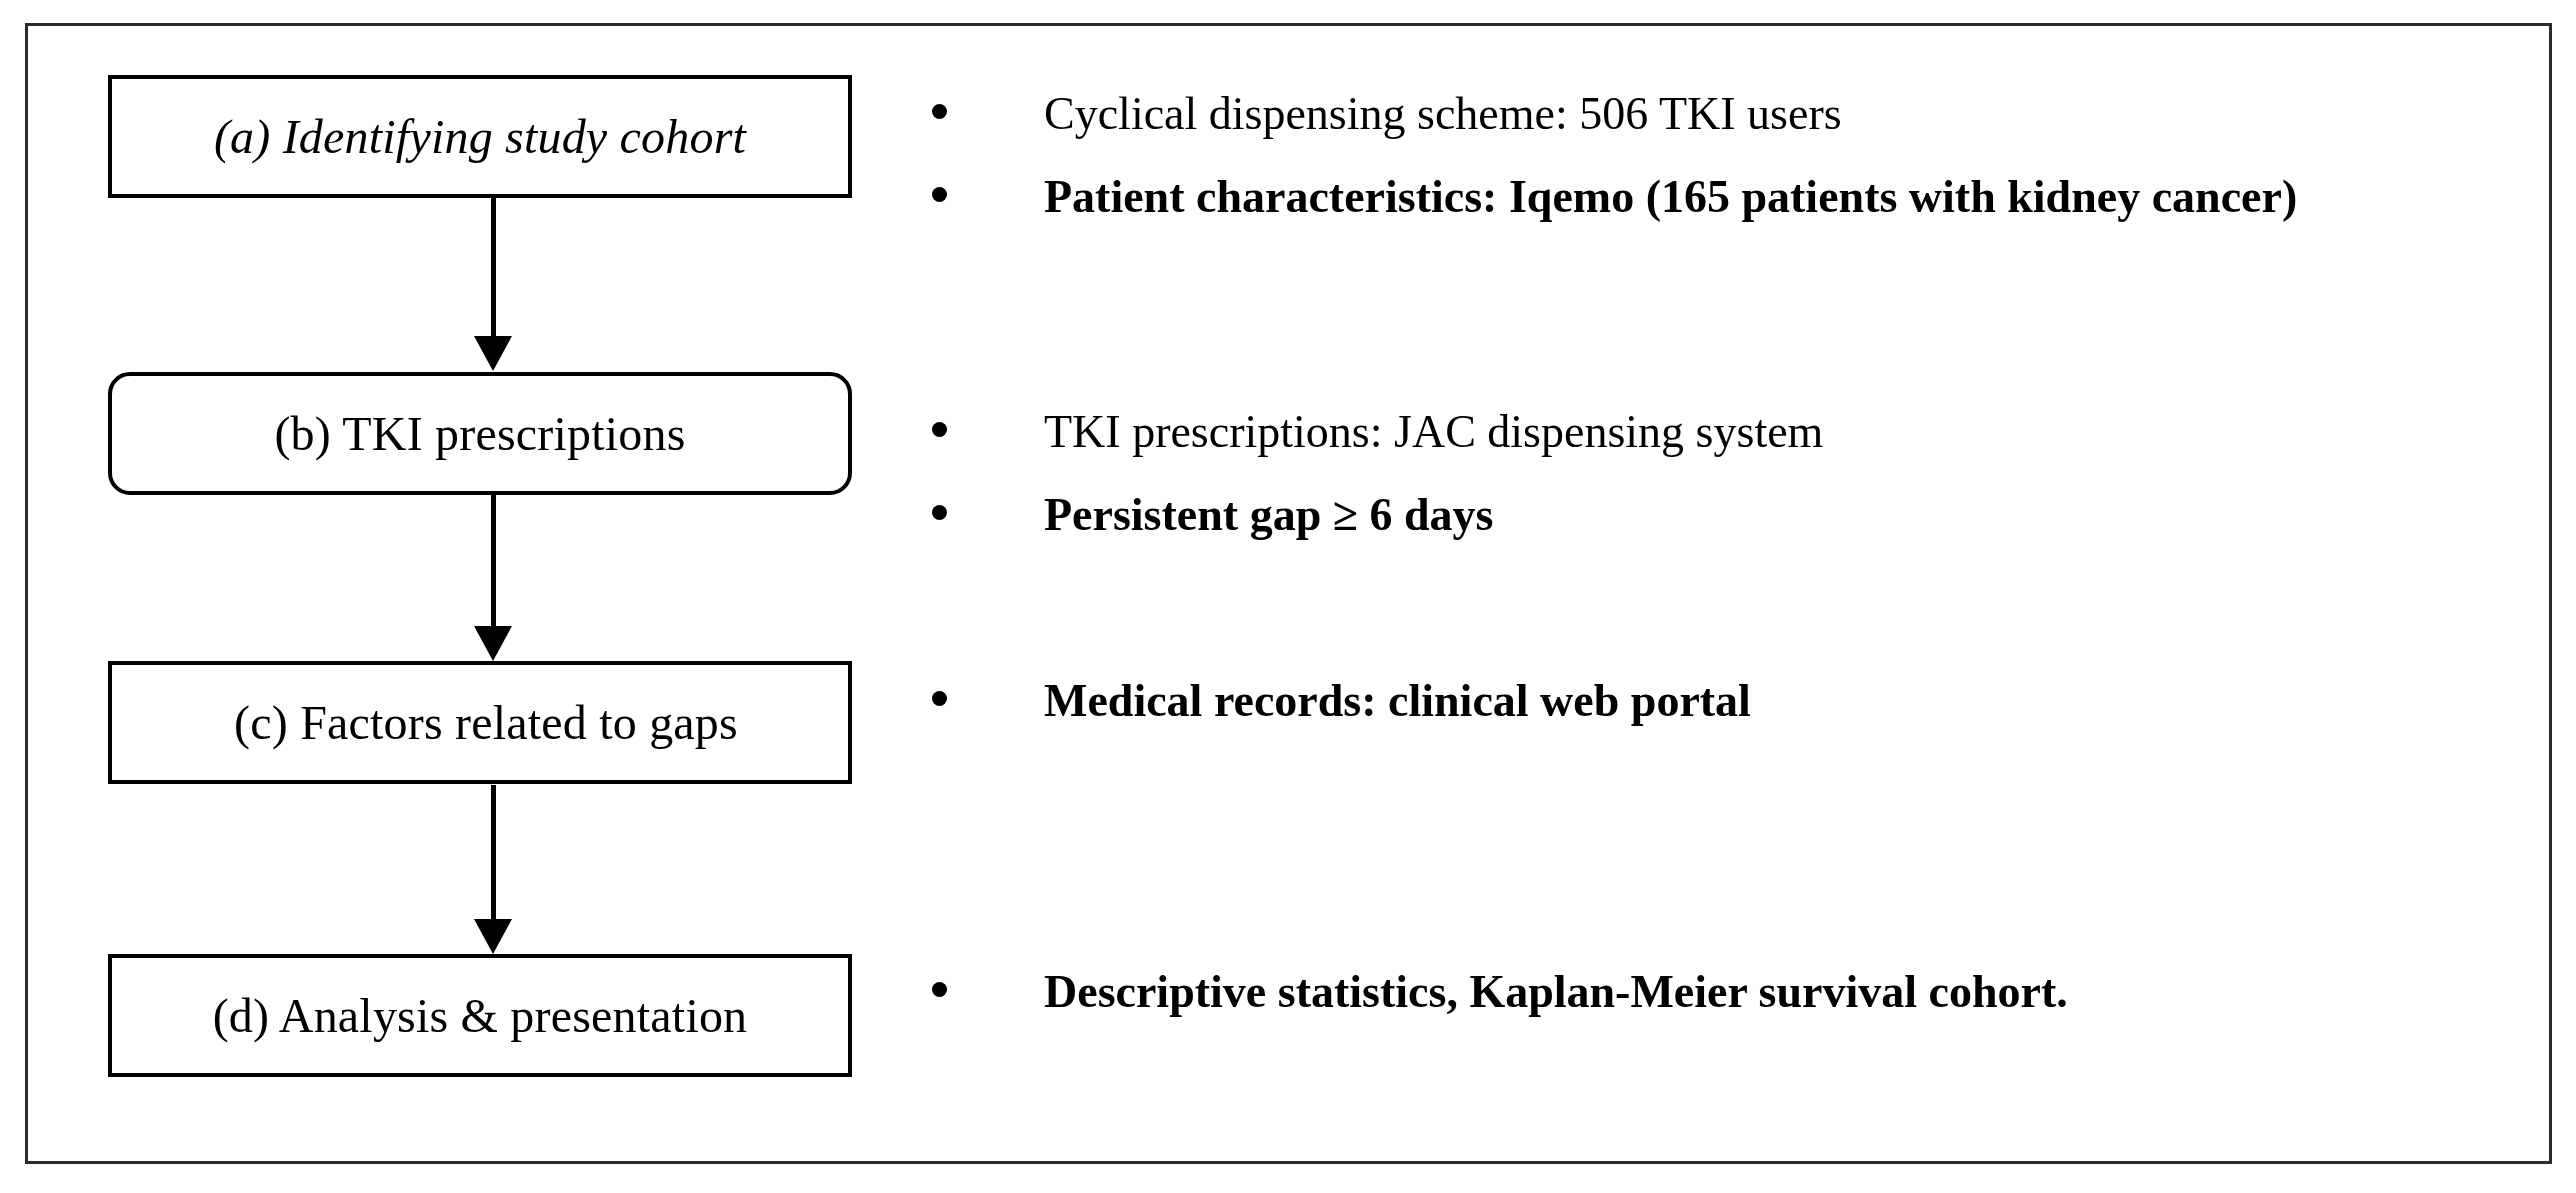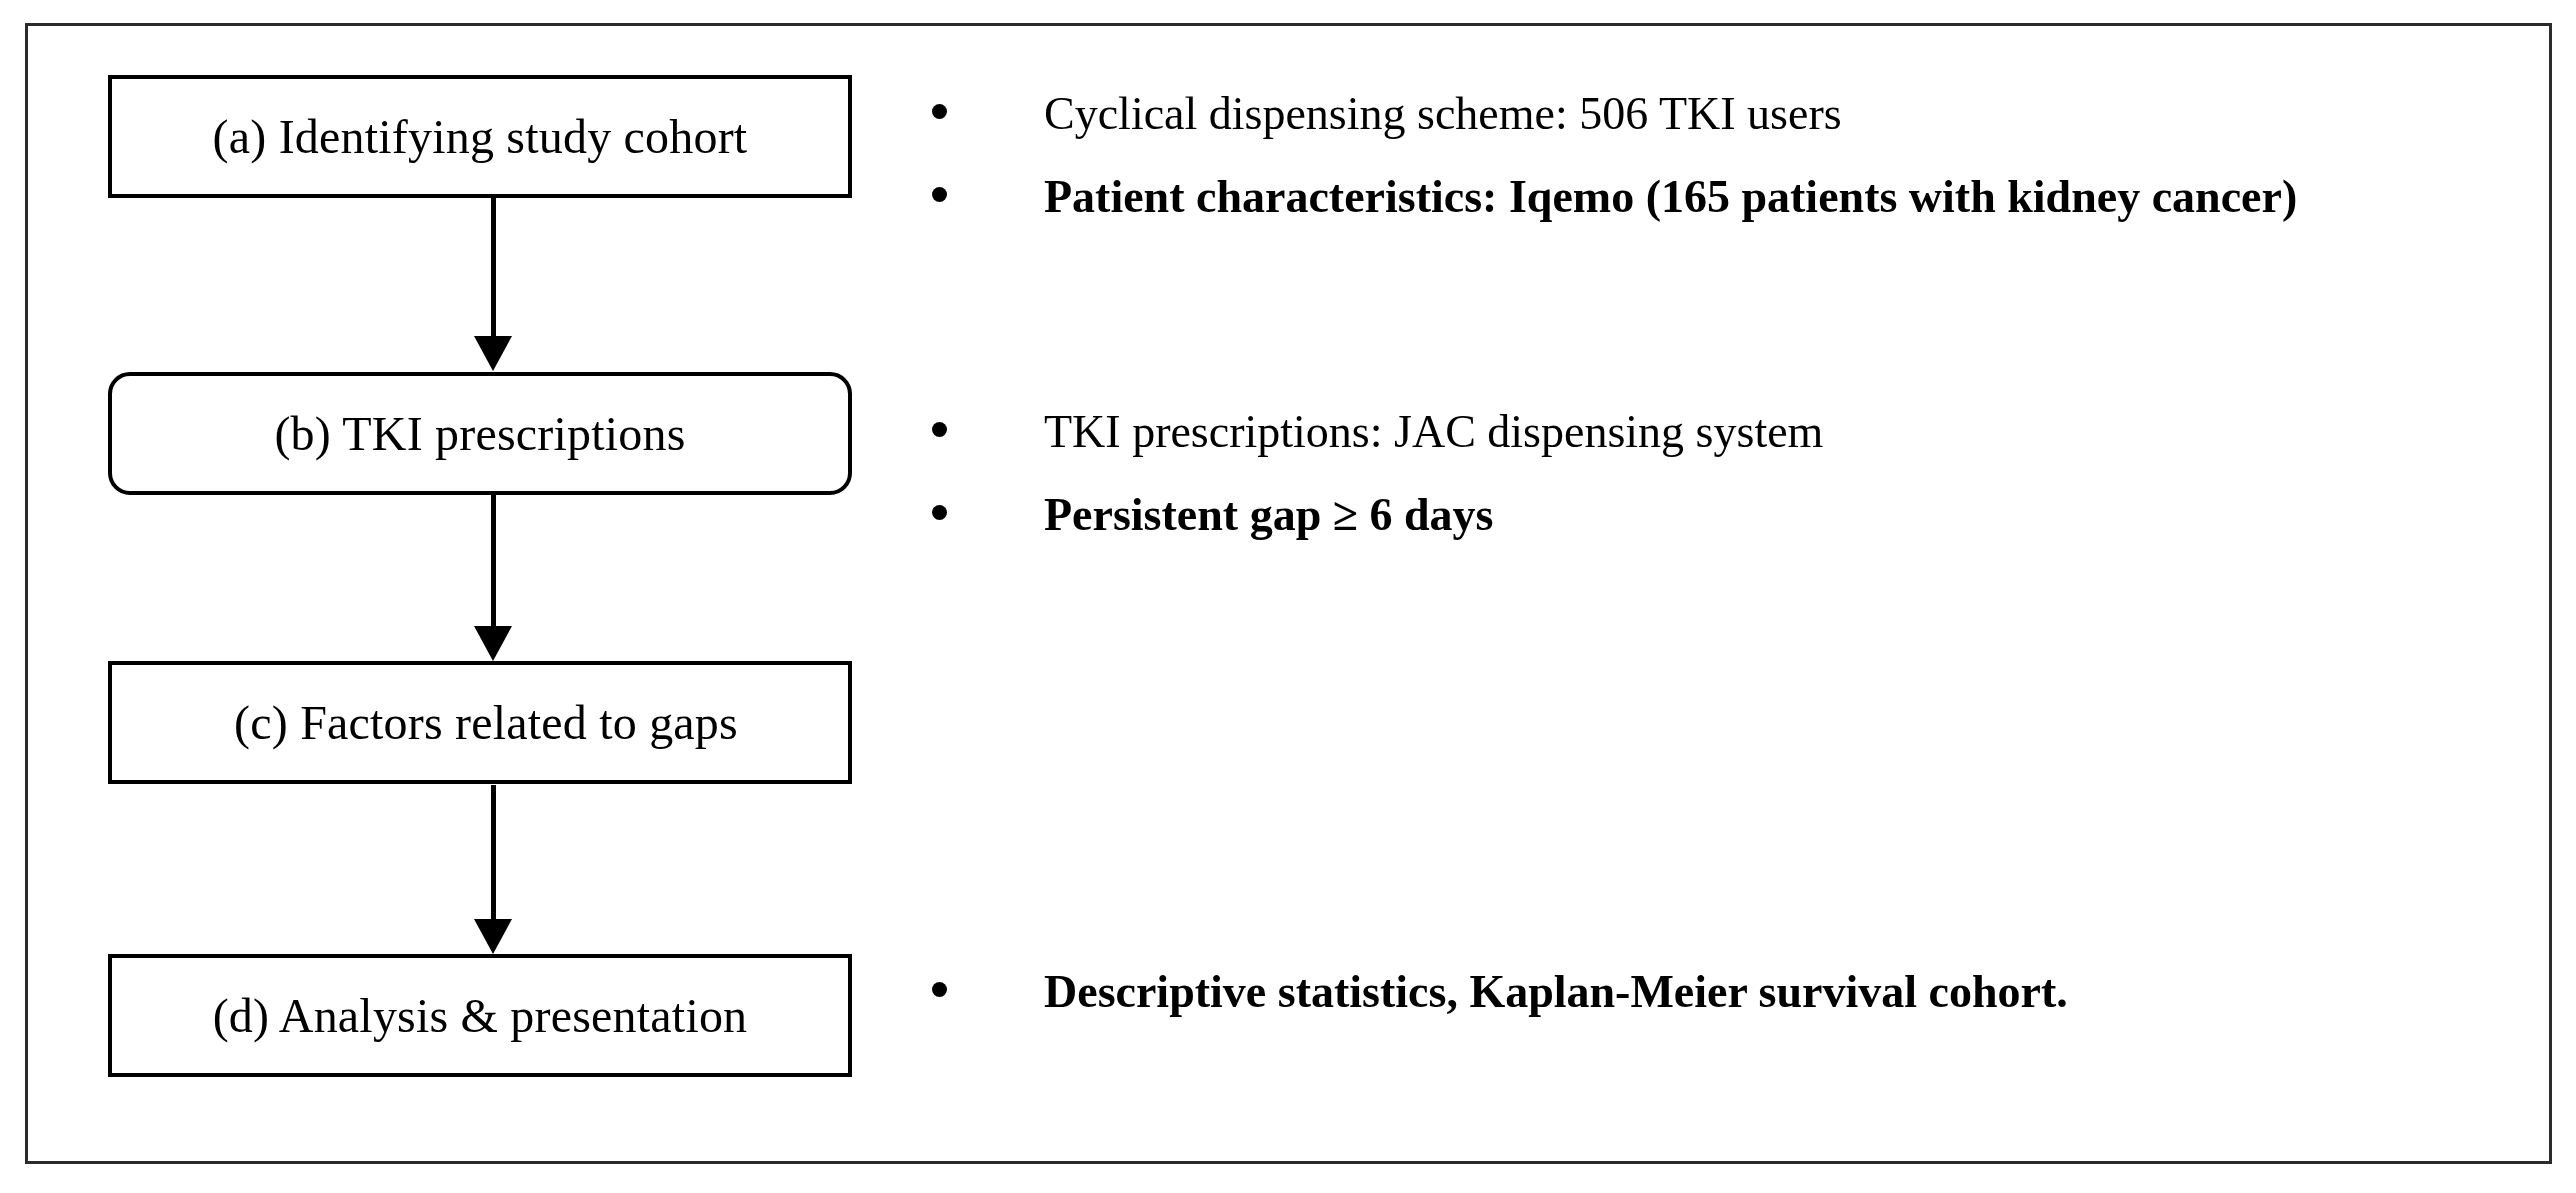--- a/index.html
+++ b/index.html
@@ -46,21 +46,21 @@
     height: 123px;
   }
   .flow-box-label {
     font-size: 48px;
     line-height: 1;
     letter-spacing: 0.2px;
     white-space: nowrap;
     color: #000000;
   }
 
-  #box-a { top: 75px; }
+  #box-a { top: 75px; font-style: italic; }
   #box-b { top: 372px; border-radius: 22px; }
   #box-c { top: 661px; padding-left: 12px; }
   #box-d { top: 954px; }
 
   
   .connector {
     position: absolute;
     left: 472px;
     width: 43px;
   }
@@ -179,20 +179,26 @@
 
   <div class="flow-box" id="box-c">
     <span class="flow-box-label">(c) Factors related to gaps</span>
   </div>
 
   <div class="connector" id="connector-cd">
     <div class="stem"></div>
     <div class="head"></div>
   </div>
 
+  <div class="bullet-group" id="bullets-c">
+    <div class="bullet-item">
+      <span class="bullet-dot"></span>
+      <span class="bullet-text">Medical records: clinical web portal</span>
+    </div>
+  </div>
 
   <div class="flow-box" id="box-d">
     <span class="flow-box-label">(d) Analysis &amp; presentation</span>
   </div>
 
   <div class="bullet-group" id="bullets-d">
     <div class="bullet-item">
       <span class="bullet-dot"></span>
       <span class="bullet-text">Descriptive statistics, Kaplan-Meier survival cohort.</span>
     </div>

